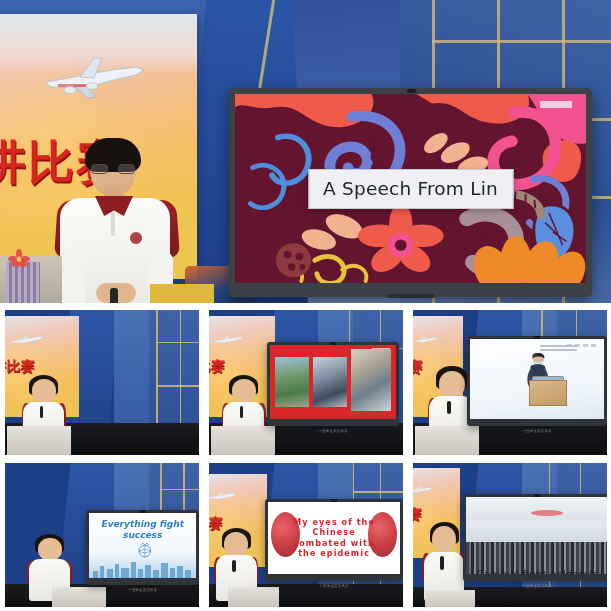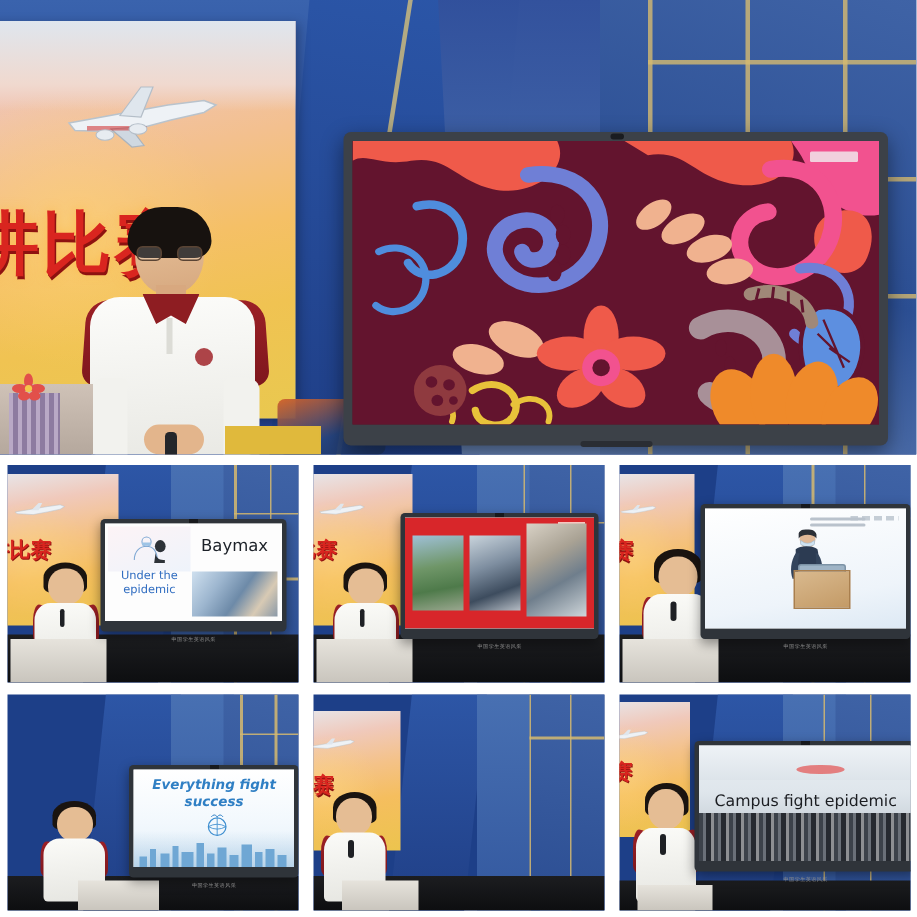--- a/index.html
+++ b/index.html
@@ -367,20 +367,23 @@
             <circle cx="60" cy="176" r="18" fill="#8f3a3f"></circle>
             <g fill="#63142e">
                 <circle cx="54" cy="170" r="4"></circle>
                 <circle cx="66" cy="172" r="4"></circle>
                 <circle cx="58" cy="183" r="4"></circle>
                 <circle cx="69" cy="183" r="3"></circle>
               </g>
           </svg>
         </div>
         <div class="slide-badge"></div>
+        <div class="slide-title-box">
+          <span>A Speech From Lin</span>
+        </div>
       </div>
       <div class="tv-base"></div>
     </div>
   </div>
 
   <div class="grid">
 
     <div class="cell">
       <div class="mini-wall"></div>
       <div class="mw-a"></div>
@@ -400,40 +403,20 @@
       </div>
       <div class="mini-person" style="left:9%;">
         <div class="mp-hair"></div>
         <div class="mp-head"></div>
         <div class="mp-arm-l"></div>
         <div class="mp-arm-r"></div>
         <div class="mp-body"></div>
         <div class="mp-mic"></div>
       </div>
       <div class="mini-desk"></div>
-      <div class="mini-tv" style="left:32%; top:25%; width:64%; height:52%;">
-        <div class="mini-tvcam"></div>
-        <div class="mini-screen">
-          <div class="s1">
-            <div class="s1-illus">
-              <svg class="s1-nurse" viewBox="0 0 50 40">
-                <path d="M6 34 C6 22 14 16 22 16 C30 16 36 22 36 34" fill="none" stroke="#7fa8d4" stroke-width="1.4"></path>
-                <circle cx="22" cy="10" r="6" fill="none" stroke="#7fa8d4" stroke-width="1.4"></circle>
-                <path d="M16 11 h12 v4 h-12 Z" fill="#9ec4e6"></path>
-                <ellipse cx="40" cy="16" rx="7" ry="8" fill="#2d3238"></ellipse>
-                <path d="M34 24 C34 31 38 34 44 34 L46 34 L46 38 L32 38 Z" fill="#2d3238"></path>
-              </svg>
-            </div>
-            <div class="s1-title" style="font-size:11px;">Baymax</div>
-            <div class="s1-sub" style="font-size:7.6px;">Under the epidemic</div>
-            <div class="s1-photo"></div>
-          </div>
-        </div>
-        <div class="mini-wm">中国学生英语风采</div>
-      </div>
     </div>
 
     <div class="cell">
       <div class="mini-wall"></div>
       <div class="mw-a"></div>
       <div class="mw-b"></div>
       <div class="mw-c"></div>
       <div class="mw-line" style="left:72%;top:0;width:1.5px;height:100%;"></div>
       <div class="mw-line" style="left:88%;top:0;width:1.5px;height:100%;"></div>
       <div class="mw-line" style="left:72%;top:26%;width:28%;height:1.5px;"></div>
@@ -585,20 +568,31 @@
       </div>
       <div class="mini-person" style="left:3%; bottom:4%; height:48%;">
         <div class="mp-hair"></div>
         <div class="mp-head"></div>
         <div class="mp-arm-l"></div>
         <div class="mp-arm-r"></div>
         <div class="mp-body"></div>
         <div class="mp-mic"></div>
       </div>
       <div class="mini-desk" style="left:10%; width:26%; height:14%;"></div>
+      <div class="mini-tv" style="left:29%; top:25%; width:71%; height:57%;">
+        <div class="mini-tvcam"></div>
+        <div class="mini-screen">
+          <div class="s5">
+            <div class="s5-blob s5-bl"></div>
+            <div class="s5-blob s5-br"></div>
+            <div class="s5-text" style="font-size:8px;">My eyes of the Chinese combated with the epidemic</div>
+          </div>
+        </div>
+        <div class="mini-wm">中国学生英语风采</div>
+      </div>
     </div>
 
     <div class="cell">
       <div class="mini-wall"></div>
       <div class="mw-a"></div>
       <div class="mw-b"></div>
       <div class="mw-c"></div>
       <div class="mw-line" style="left:70%;top:0;width:1.5px;height:100%;"></div>
       <div class="mw-line" style="left:86%;top:0;width:1.5px;height:100%;"></div>
       <div class="mw-line" style="left:70%;top:22%;width:30%;height:1.5px;"></div>
@@ -619,21 +613,21 @@
         <div class="mp-mic"></div>
       </div>
       <div class="mini-desk" style="left:6%; width:26%; height:12%;"></div>
       <div class="mini-tv" style="left:26%; top:22%; width:76%; height:60%;">
         <div class="mini-tvcam"></div>
         <div class="mini-screen">
           <div class="s6">
             <div class="s6-ceiling"></div>
             <div class="s6-light"></div>
             <div class="s6-crowd"></div>
-            <div class="s6-title" style="font-size:10.5px;">Campus fight epidemic</div>
+            <div class="s6-title" style="font-size:10.5px;margin-top:40px;">Campus fight epidemic</div>
           </div>
         </div>
         <div class="mini-wm">中国学生英语风采</div>
       </div>
     </div>
 
   </div>
 </div>
 
 </body></html>

